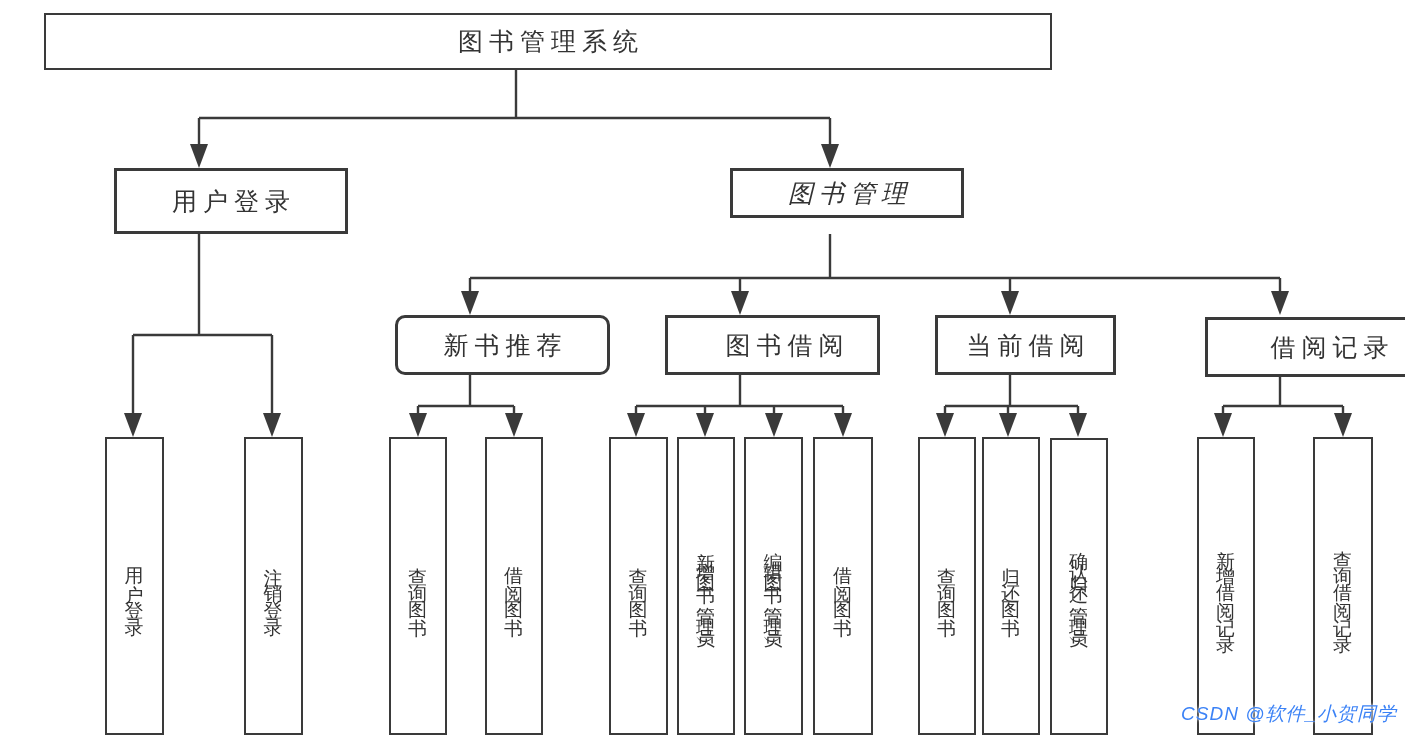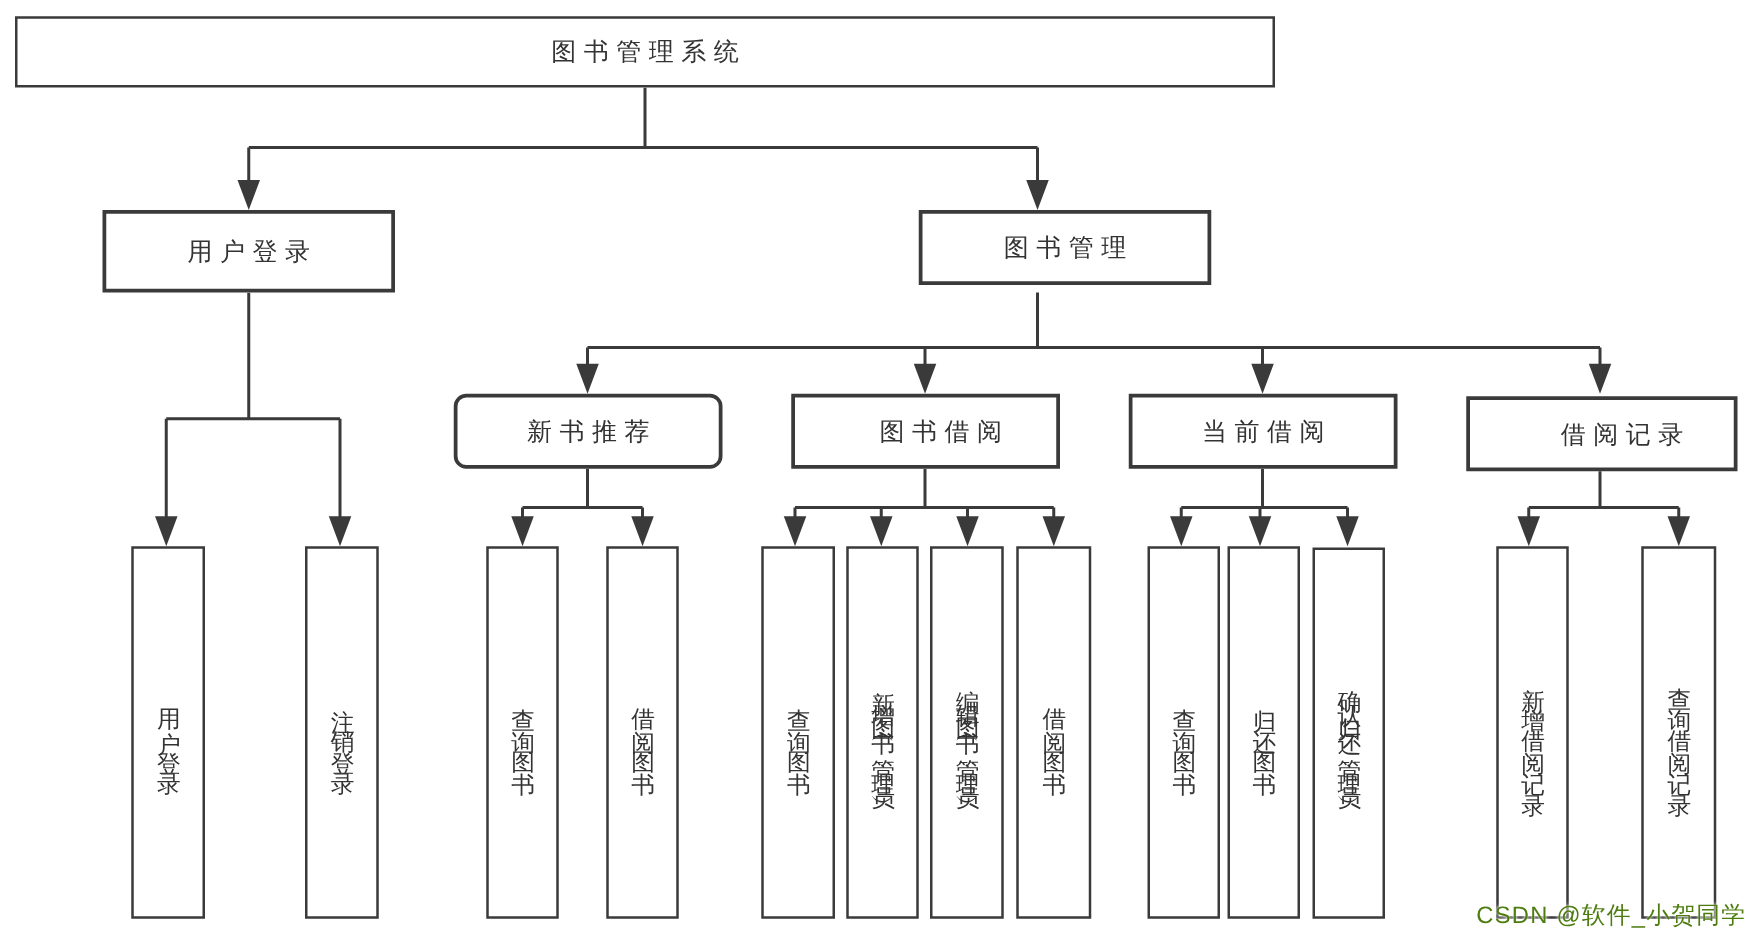--- a/index.html
+++ b/index.html
@@ -19,45 +19,47 @@
     border: 3px solid #3a3a3a;
     display: flex;
     align-items: center;
     justify-content: center;
     z-index: 2;
     color: #333333;
   }
   .box .lbl { white-space: nowrap; }
   .root-box { border-width: 2.5px; }
   .hlabel {
-    font-size: 20px;
+    font-size: 25px;
     letter-spacing: 6px;
     text-indent: 6px;
+    margin-left: 32px;
   }
   .leaf {
     border-width: 2.5px;
   }
   .leaf .lbl {
     writing-mode: vertical-rl;
     text-orientation: mixed;
     font-size: 19px;
     letter-spacing: 17px;
     line-height: 1;
   }
   .leaf.long .lbl { letter-spacing: 11px; }
   #watermark {
     position: absolute;
     right: 8px;
-    bottom: 2px;
+    bottom: 20px;
     z-index: 3;
     font-size: 19px;
-    color: #4d7c0f;
+    color: #3b82f6;
     letter-spacing: 1px;
     text-shadow: 0 0 2px #ffffff, 0 0 4px #ffffff;
     white-space: nowrap;
+    font-style: italic;
   }
 </style>
 </head>
 <body>
 
 <div id="stage">
 
   <svg id="wires" width="1405" height="747" viewBox="0 0 1405 747" fill="none" stroke="#3a3a3a" stroke-width="2.4">
 
     <g>
@@ -108,31 +110,31 @@
     </g>
   </svg>
 
   <div class="box root-box hlabel" style="left:12px; top:13px; width:1008px; height:57px;">
     <span class="lbl">图书管理系统</span>
   </div>
 
   <div class="box hlabel" style="left:82px; top:168px; width:234px; height:66px;">
     <span class="lbl">用户登录</span>
   </div>
-  <div class="box hlabel" style="left:735px; top:168px; width:234px; height:60px;">
+  <div class="box hlabel" style="left:698px; top:168px; width:234px; height:50px;font-style:italic;">
     <span class="lbl">图书管理</span>
   </div>
 
   <div class="box hlabel" style="left:363px; top:315px; width:215px; height:60px;border-radius:10px;">
     <span class="lbl">新书推荐</span>
   </div>
   <div class="box hlabel" style="left:633px; top:315px; width:215px; height:60px;padding-left:24px;">
     <span class="lbl">图书借阅</span>
   </div>
-  <div class="box hlabel" style="left:903px; top:315px; width:215px; height:60px;">
+  <div class="box hlabel" style="left:903px; top:315px; width:181px; height:60px;">
     <span class="lbl">当前借阅</span>
   </div>
   <div class="box hlabel" style="left:1173px; top:317px; width:217px; height:60px;padding-left:32px;">
     <span class="lbl">借阅记录</span>
   </div>
 
   <div class="box leaf" style="left:105px; top:437px; width:59px; height:298px;">
     <span class="lbl">用户登录</span>
   </div>
   <div class="box leaf" style="left:244px; top:437px; width:59px; height:298px;">

